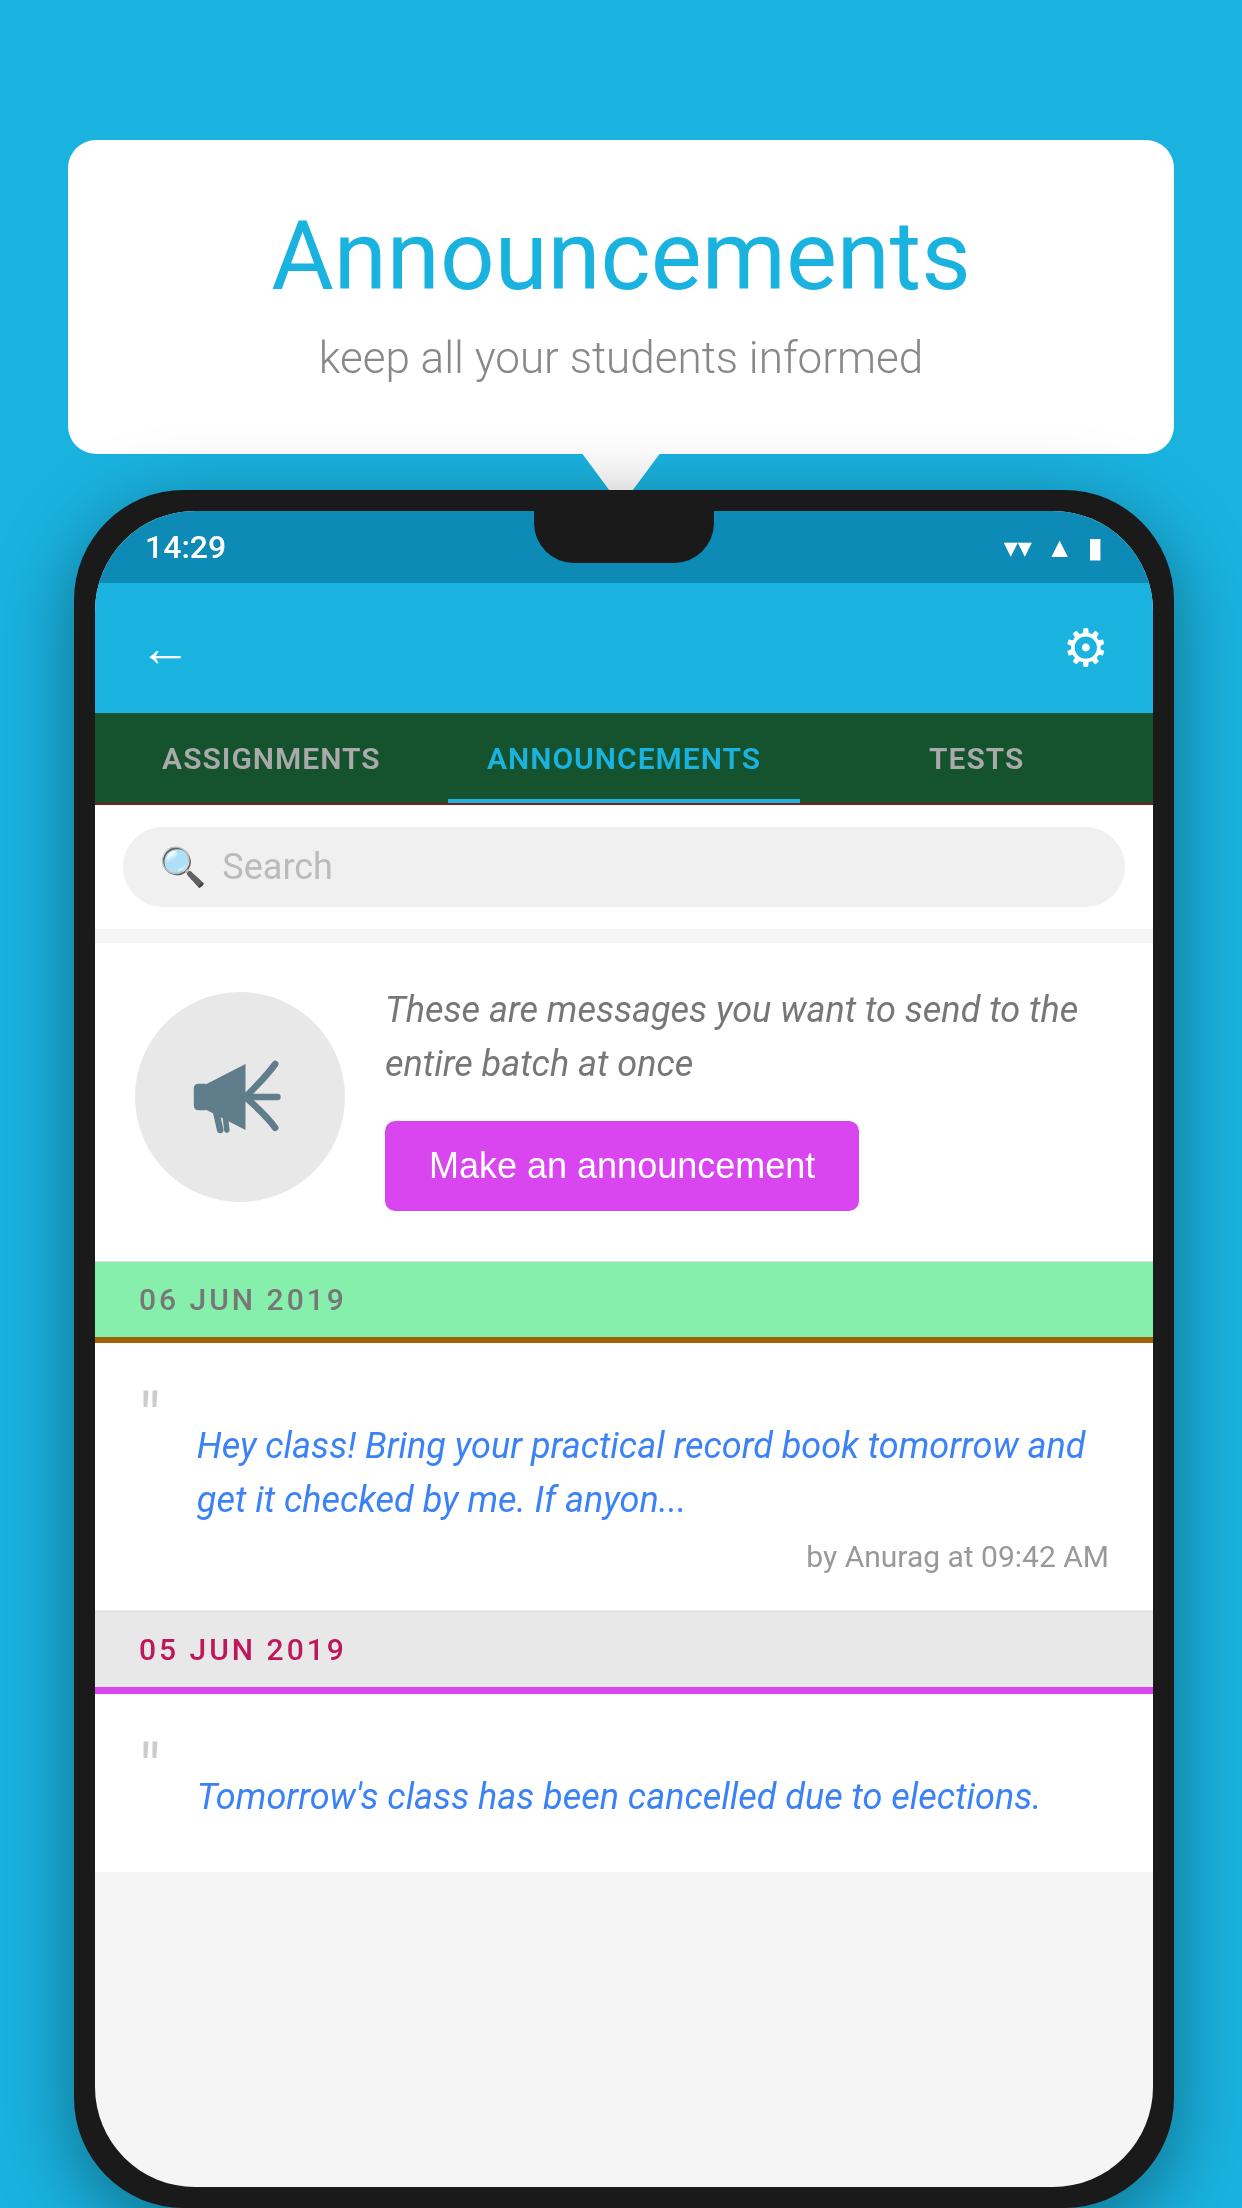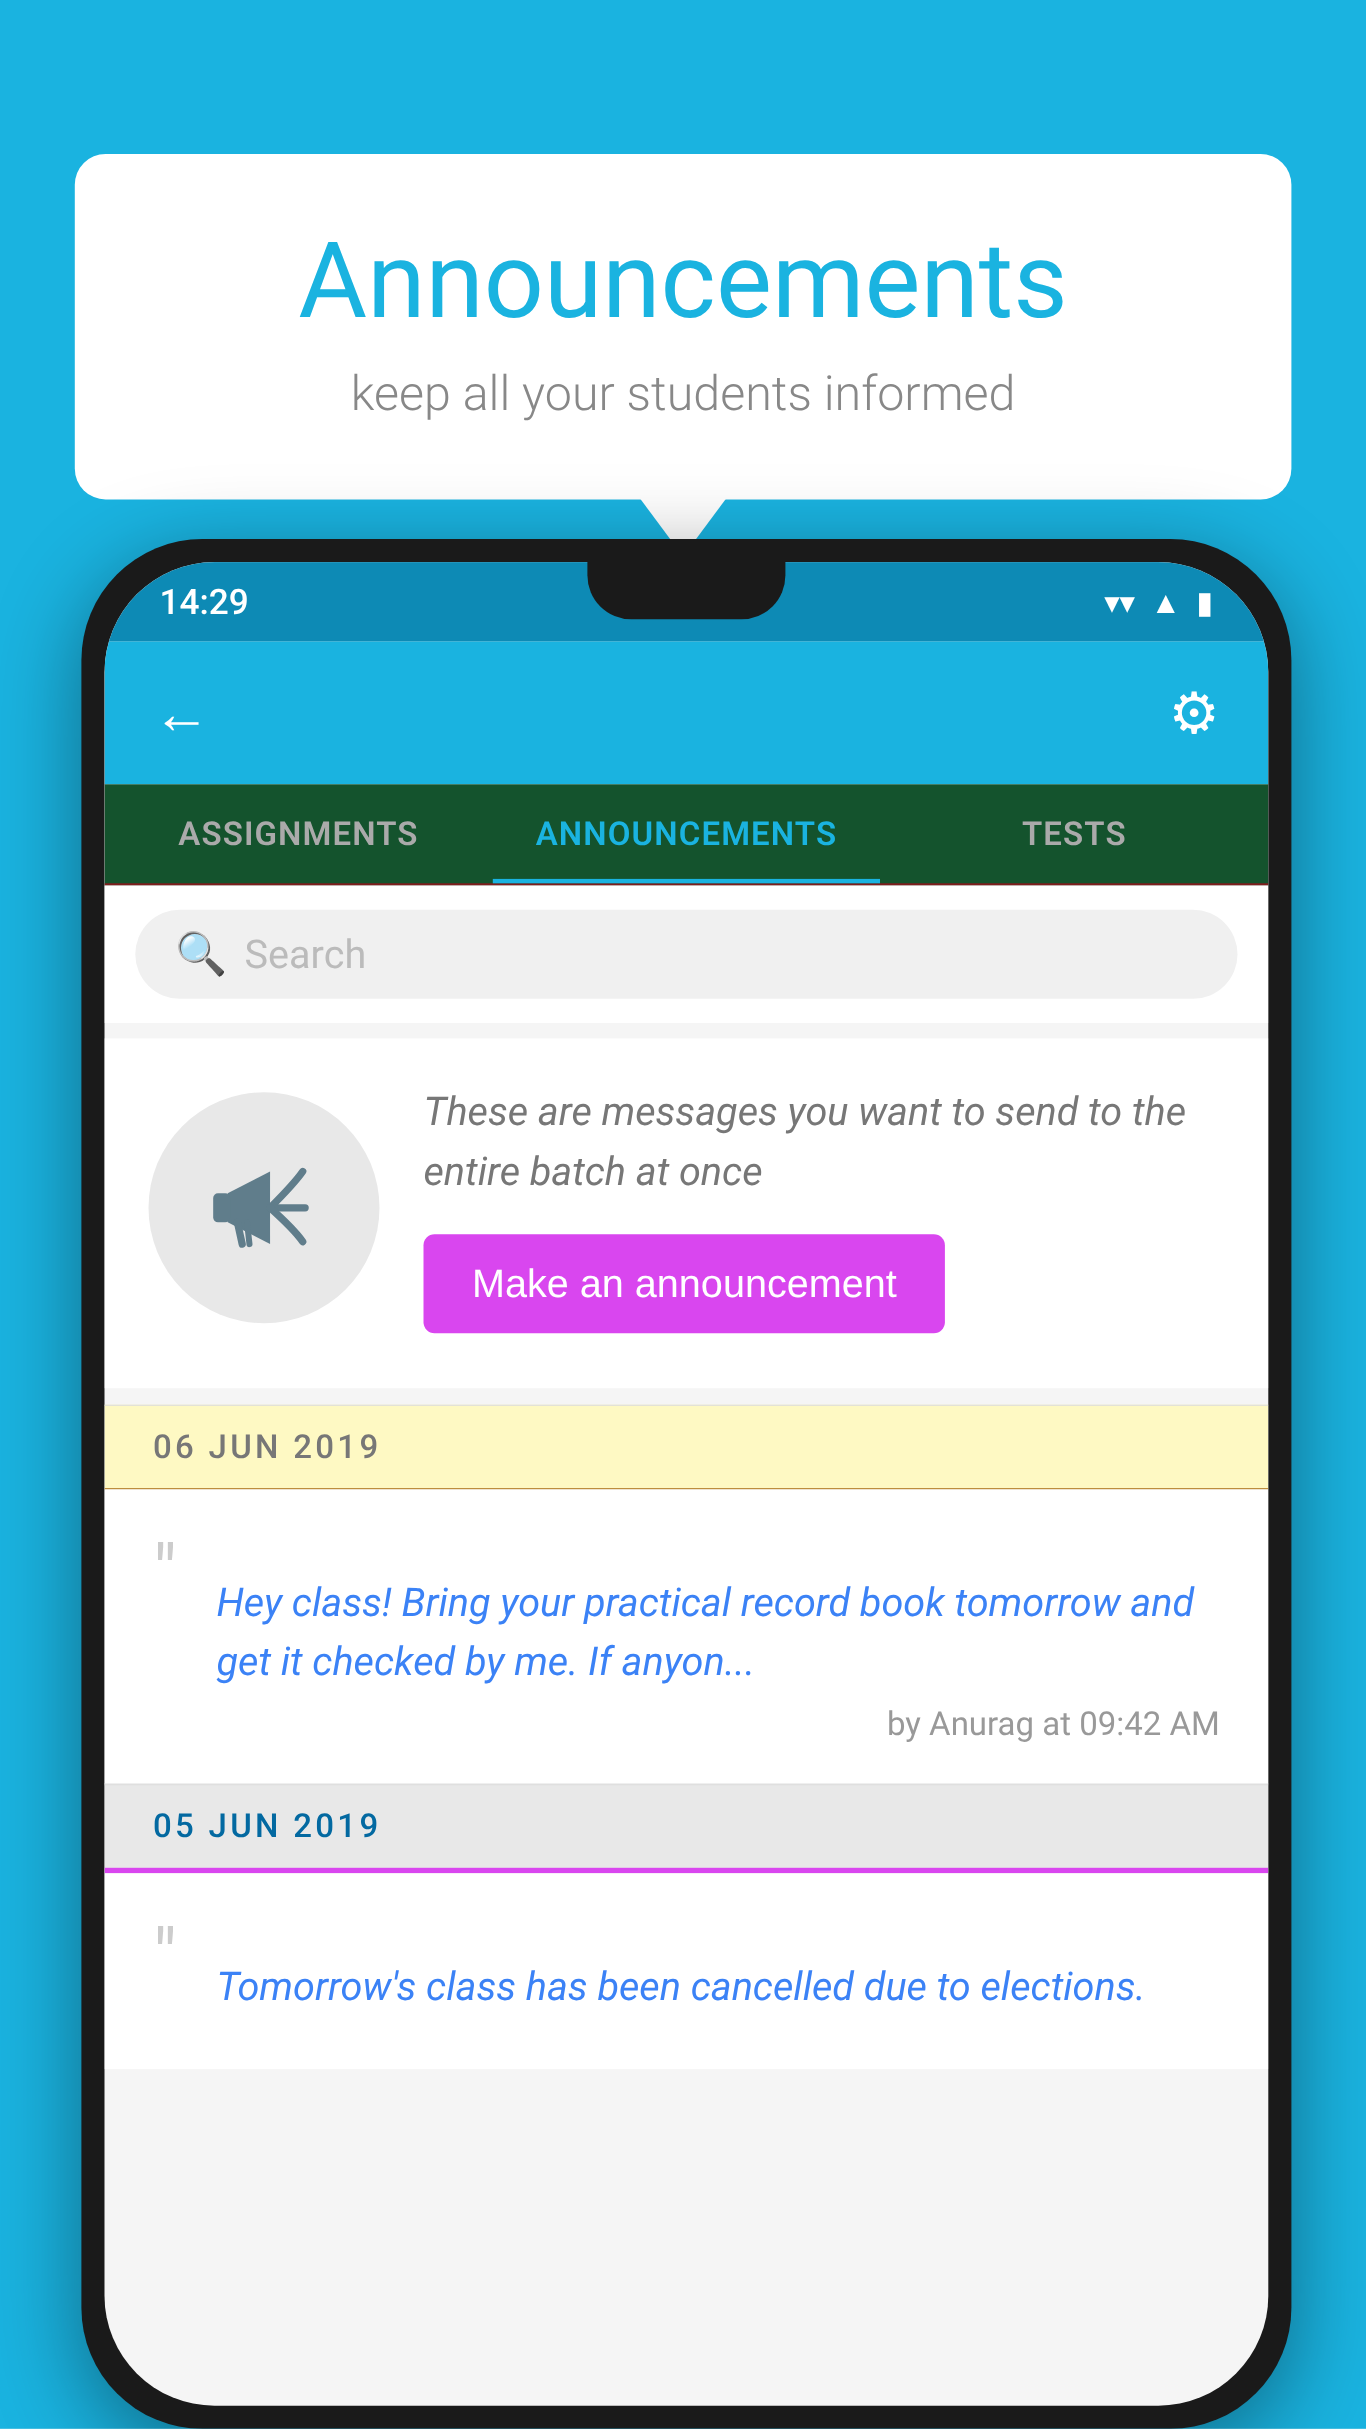--- a/index.html
+++ b/index.html
@@ -260,29 +260,28 @@
       border: none;
       border-radius: 10px;
       padding: 24px 44px;
       font-size: 36px;
       font-weight: 500;
       cursor: pointer;
     }
 
     
     .date-header {
-      background: #fef9c3;
+      background: #86efac;
       padding: 20px 44px;
       font-size: 30px;
       color: #777;
       letter-spacing: 3px;
       font-weight: 500;
       border-top: 1px solid #ddd;
-      border-bottom: 1px solid #a16207;
-      margin-top: 15px;
+      border-bottom: 6px solid #a16207;
     }
 
     
     .announcement-item {
       background: white;
       padding: 36px 44px;
       display: flex;
       align-items: flex-start;
       gap: 36px;
       border-bottom: 1px solid #eee;
@@ -313,25 +312,25 @@
       font-size: 30px;
       color: #999;
       text-align: right;
     }
 
     
     .date-header-2 {
       background: #e8e8e8;
       padding: 20px 44px;
       font-size: 30px;
-      color: #0369a1;
+      color: #be185d;
       letter-spacing: 3px;
       font-weight: 500;
       border-top: 1px solid #ddd;
-      border-bottom: 5px solid #d946ef;
+      border-bottom: 7px solid #d946ef;
     }
 
     .announcement-item-2 {
       background: white;
       padding: 36px 44px;
       display: flex;
       align-items: flex-start;
       gap: 36px;
     }
   </style>

